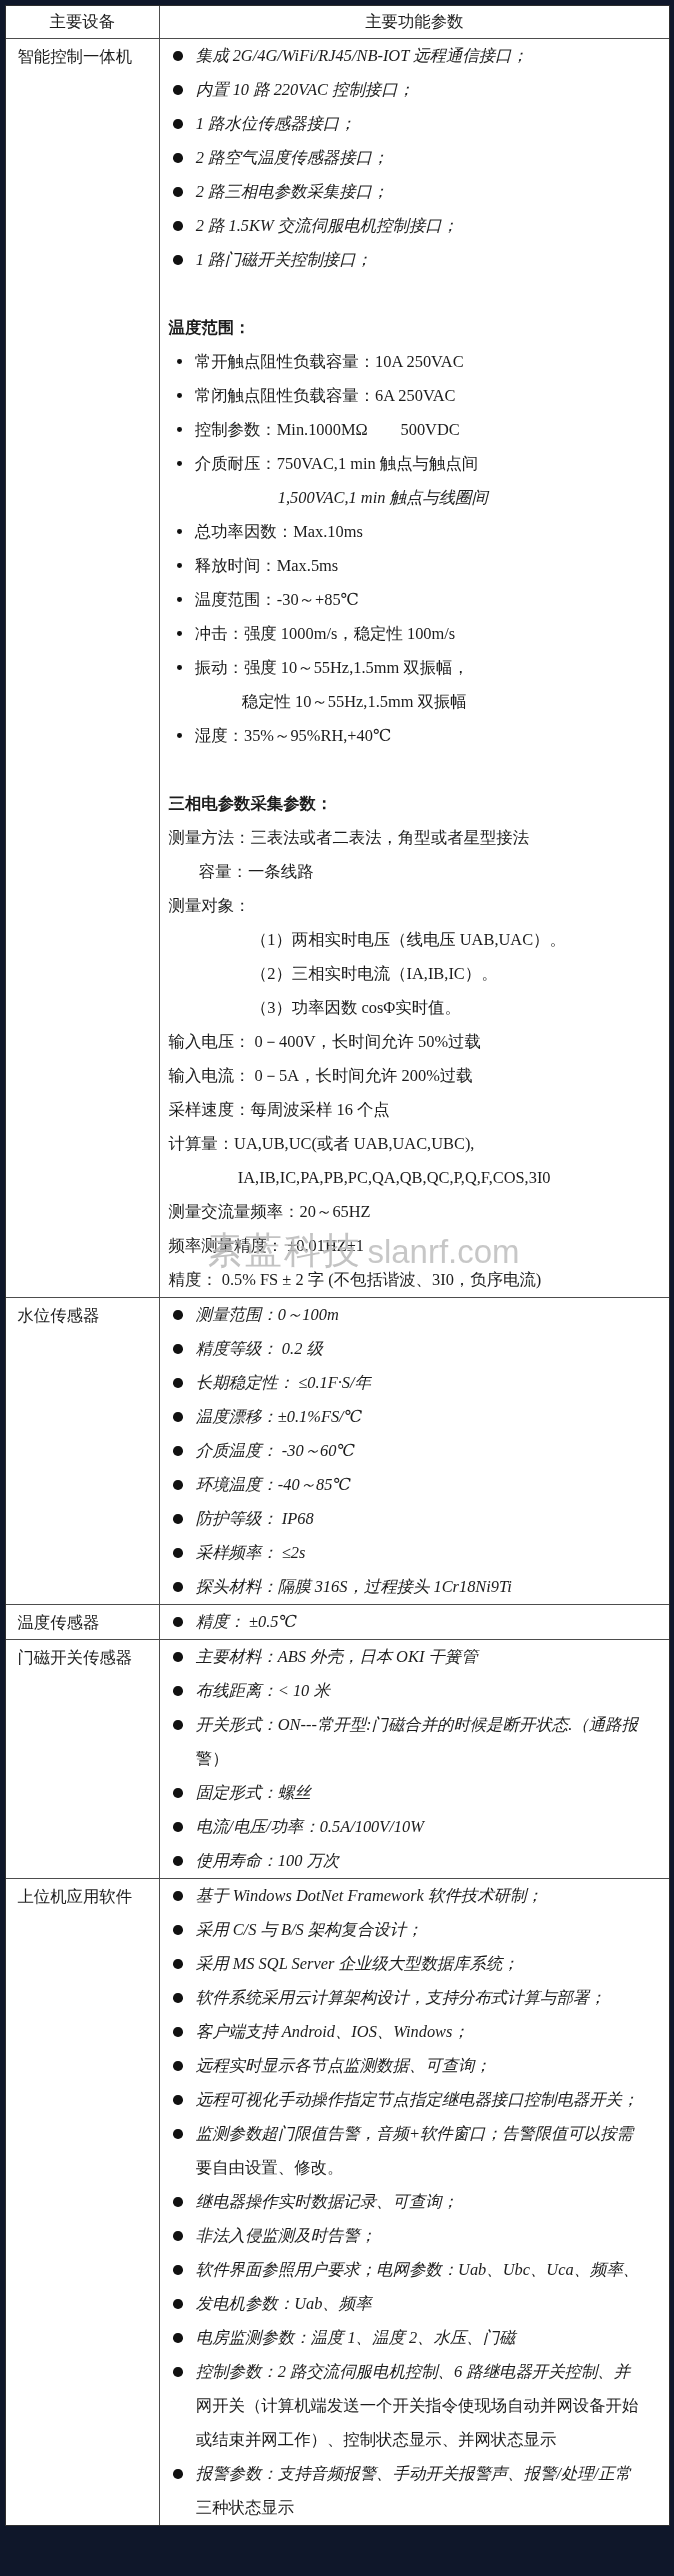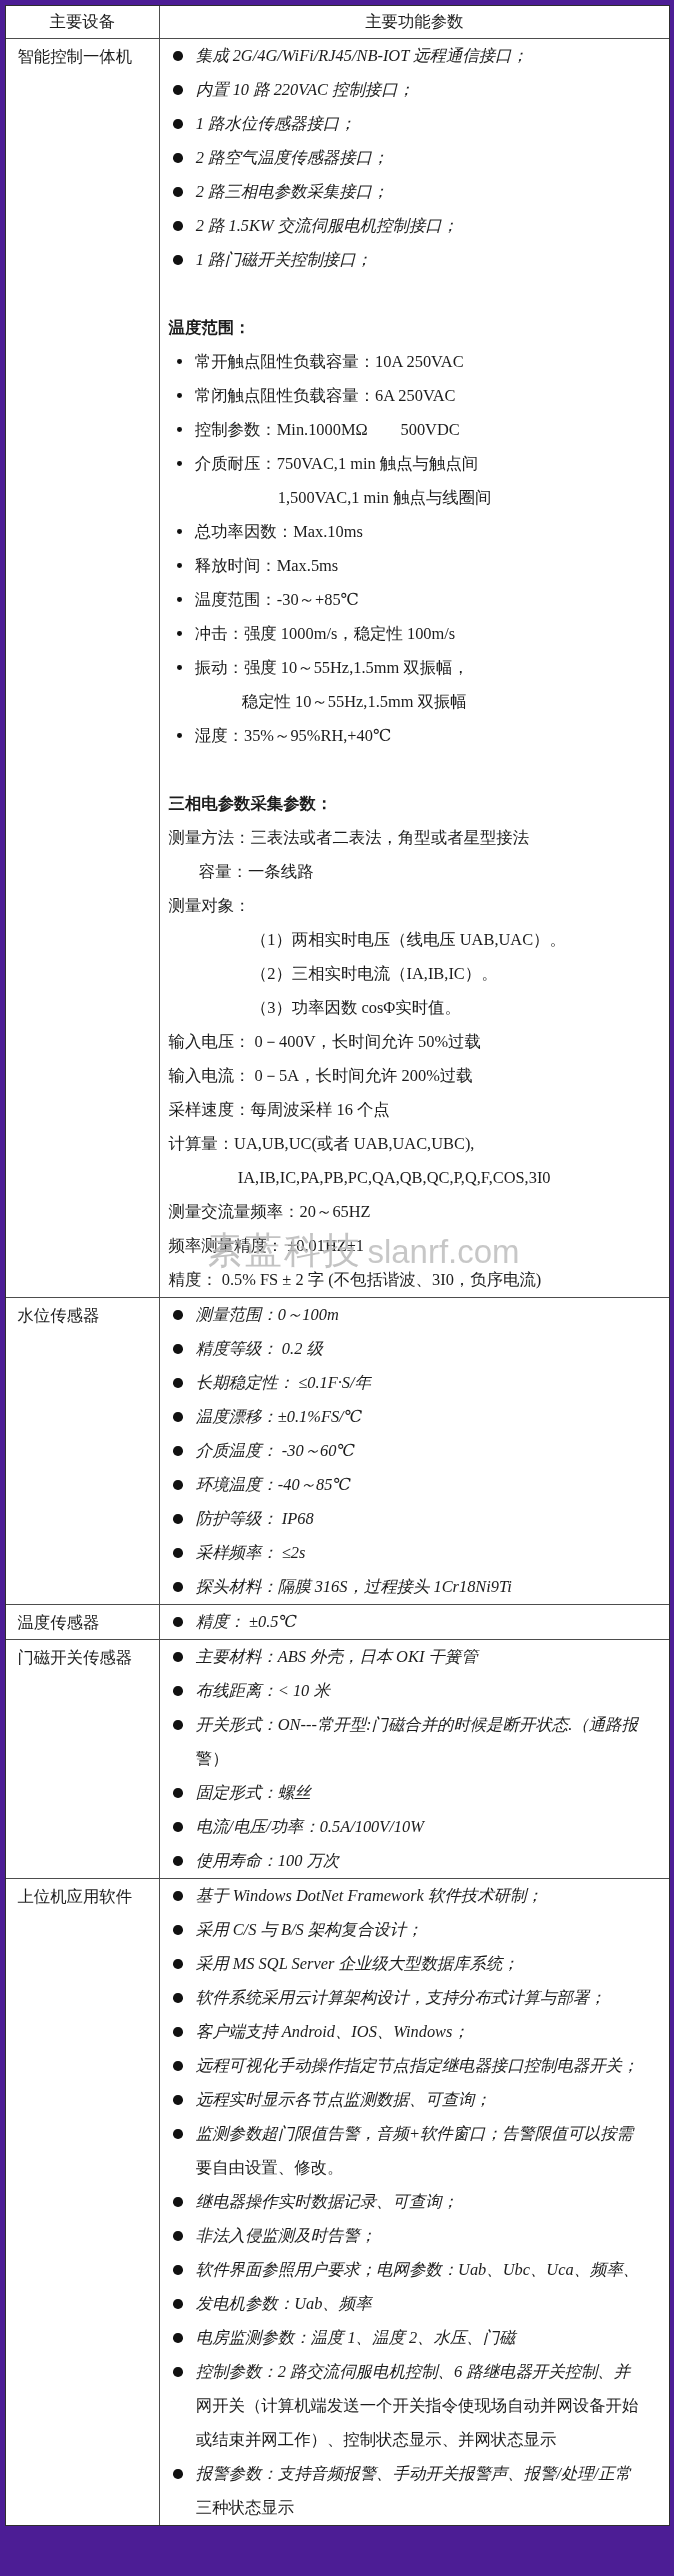--- a/index.html
+++ b/index.html
@@ -1,16 +1,16 @@
 <!DOCTYPE html>
 <html><head>
 <meta charset="utf-8">
 <style>
   html,body{margin:0;padding:0;background:#ffffff;}
-  .page{position:relative;width:674px;height:2576px;background:#4c1d95;overflow:hidden;
+  .page{position:relative;width:674px;height:2576px;background:#0f172a;overflow:hidden;
         font-family:"Liberation Serif","DejaVu Serif",serif;color:#1c1c1c;font-size:16.4px;}
   .tbl{position:absolute;left:4.8px;top:4.8px;width:663px;border:1.9px solid #2e2e2e;background:#fff;}
   .row{display:flex;border-bottom:1px solid #4d4d4d;}
   #rows .row:last-child{border-bottom:none;}
   .c1{width:154px;flex:none;border-right:1px solid #4d4d4d;box-sizing:border-box;}
   .c2{flex:1;min-width:0;box-sizing:border-box;}
   .hdr .hc{height:32px;line-height:32px;text-align:center;}
   .dev{padding:6.7px 3.9px 0 11.6px;line-height:23px;}
   .ln{position:relative;height:34px;line-height:34px;white-space:nowrap;overflow:visible;}
   .t-bullet{padding-left:36px;font-style:italic;}
@@ -44,21 +44,21 @@
             <div class="ln t-bullet"><span class="mk-bullet"></span><span class="txt">2 路空气温度传感器接口；</span></div>
             <div class="ln t-bullet"><span class="mk-bullet"></span><span class="txt">2 路三相电参数采集接口；</span></div>
             <div class="ln t-bullet"><span class="mk-bullet"></span><span class="txt">2 路 1.5KW 交流伺服电机控制接口；</span></div>
             <div class="ln t-bullet"><span class="mk-bullet"></span><span class="txt">1 路门磁开关控制接口；</span></div>
             <div class="ln t-blank"></div>
             <div class="ln t-bold"><span class="txt">温度范围：</span></div>
             <div class="ln t-dot"><span class="mk-dot"></span><span class="txt">常开触点阻性负载容量：10A 250VAC</span></div>
             <div class="ln t-dot"><span class="mk-dot"></span><span class="txt">常闭触点阻性负载容量：6A 250VAC</span></div>
             <div class="ln t-dot"><span class="mk-dot"></span><span class="txt">控制参数：Min.1000MΩ　　500VDC</span></div>
             <div class="ln t-dot"><span class="mk-dot"></span><span class="txt">介质耐压：750VAC,1 min 触点与触点间</span></div>
-            <div class="ln t-pad" style="padding-left: 118px;"><span class="txt">1,500VAC,1 min 触点与线圈间</span></div>
+            <div class="ln t-pad" style="padding-left: 118px; font-style: italic;"><span class="txt">1,500VAC,1 min 触点与线圈间</span></div>
             <div class="ln t-dot"><span class="mk-dot"></span><span class="txt">总功率因数：Max.10ms</span></div>
             <div class="ln t-dot"><span class="mk-dot"></span><span class="txt">释放时间：Max.5ms</span></div>
             <div class="ln t-dot"><span class="mk-dot"></span><span class="txt">温度范围：-30～+85℃</span></div>
             <div class="ln t-dot"><span class="mk-dot"></span><span class="txt">冲击：强度 1000m/s，稳定性 100m/s</span></div>
             <div class="ln t-dot"><span class="mk-dot"></span><span class="txt">振动：强度 10～55Hz,1.5mm 双振幅，</span></div>
             <div class="ln t-pad" style="padding-left: 82px;"><span class="txt">稳定性 10～55Hz,1.5mm 双振幅</span></div>
             <div class="ln t-dot"><span class="mk-dot"></span><span class="txt">湿度：35%～95%RH,+40℃</span></div>
             <div class="ln t-blank"></div>
             <div class="ln t-bold"><span class="txt">三相电参数采集参数：</span></div>
             <div class="ln t-plain"><span class="txt">测量方法：三表法或者二表法，角型或者星型接法</span></div>
@@ -110,22 +110,22 @@
           </div>
         </div>
         <div class="row">
           <div class="c1 dev">上位机应用软件</div>
           <div class="c2">
             <div class="ln t-bullet"><span class="mk-bullet"></span><span class="txt">基于 Windows DotNet Framework 软件技术研制；</span></div>
             <div class="ln t-bullet"><span class="mk-bullet"></span><span class="txt">采用 C/S 与 B/S 架构复合设计；</span></div>
             <div class="ln t-bullet"><span class="mk-bullet"></span><span class="txt">采用 MS SQL Server 企业级大型数据库系统；</span></div>
             <div class="ln t-bullet"><span class="mk-bullet"></span><span class="txt">软件系统采用云计算架构设计，支持分布式计算与部署；</span></div>
             <div class="ln t-bullet"><span class="mk-bullet"></span><span class="txt">客户端支持 Android、IOS、Windows；</span></div>
+            <div class="ln t-bullet"><span class="mk-bullet"></span><span class="txt">远程实时显示各节点监测数据、可查询；</span></div>
             <div class="ln t-bullet"><span class="mk-bullet"></span><span class="txt">远程可视化手动操作指定节点指定继电器接口控制电器开关；</span></div>
-            <div class="ln t-bullet"><span class="mk-bullet"></span><span class="txt">远程实时显示各节点监测数据、可查询；</span></div>
             <div class="ln t-bullet"><span class="mk-bullet"></span><span class="txt">监测参数超门限值告警，音频+软件窗口；告警限值可以按需</span></div>
             <div class="ln t-cont"><span class="txt">要自由设置、修改。</span></div>
             <div class="ln t-bullet"><span class="mk-bullet"></span><span class="txt">继电器操作实时数据记录、可查询；</span></div>
             <div class="ln t-bullet"><span class="mk-bullet"></span><span class="txt">非法入侵监测及时告警；</span></div>
             <div class="ln t-bullet"><span class="mk-bullet"></span><span class="txt">软件界面参照用户要求；电网参数：Uab、Ubc、Uca、频率、</span></div>
             <div class="ln t-bullet"><span class="mk-bullet"></span><span class="txt">发电机参数：Uab、频率</span></div>
             <div class="ln t-bullet"><span class="mk-bullet"></span><span class="txt">电房监测参数：温度 1、温度 2、水压、门磁</span></div>
             <div class="ln t-bullet"><span class="mk-bullet"></span><span class="txt">控制参数：2 路交流伺服电机控制、6 路继电器开关控制、并</span></div>
             <div class="ln t-cont"><span class="txt">网开关（计算机端发送一个开关指令使现场自动并网设备开始</span></div>
             <div class="ln t-cont"><span class="txt">或结束并网工作）、控制状态显示、并网状态显示</span></div>

